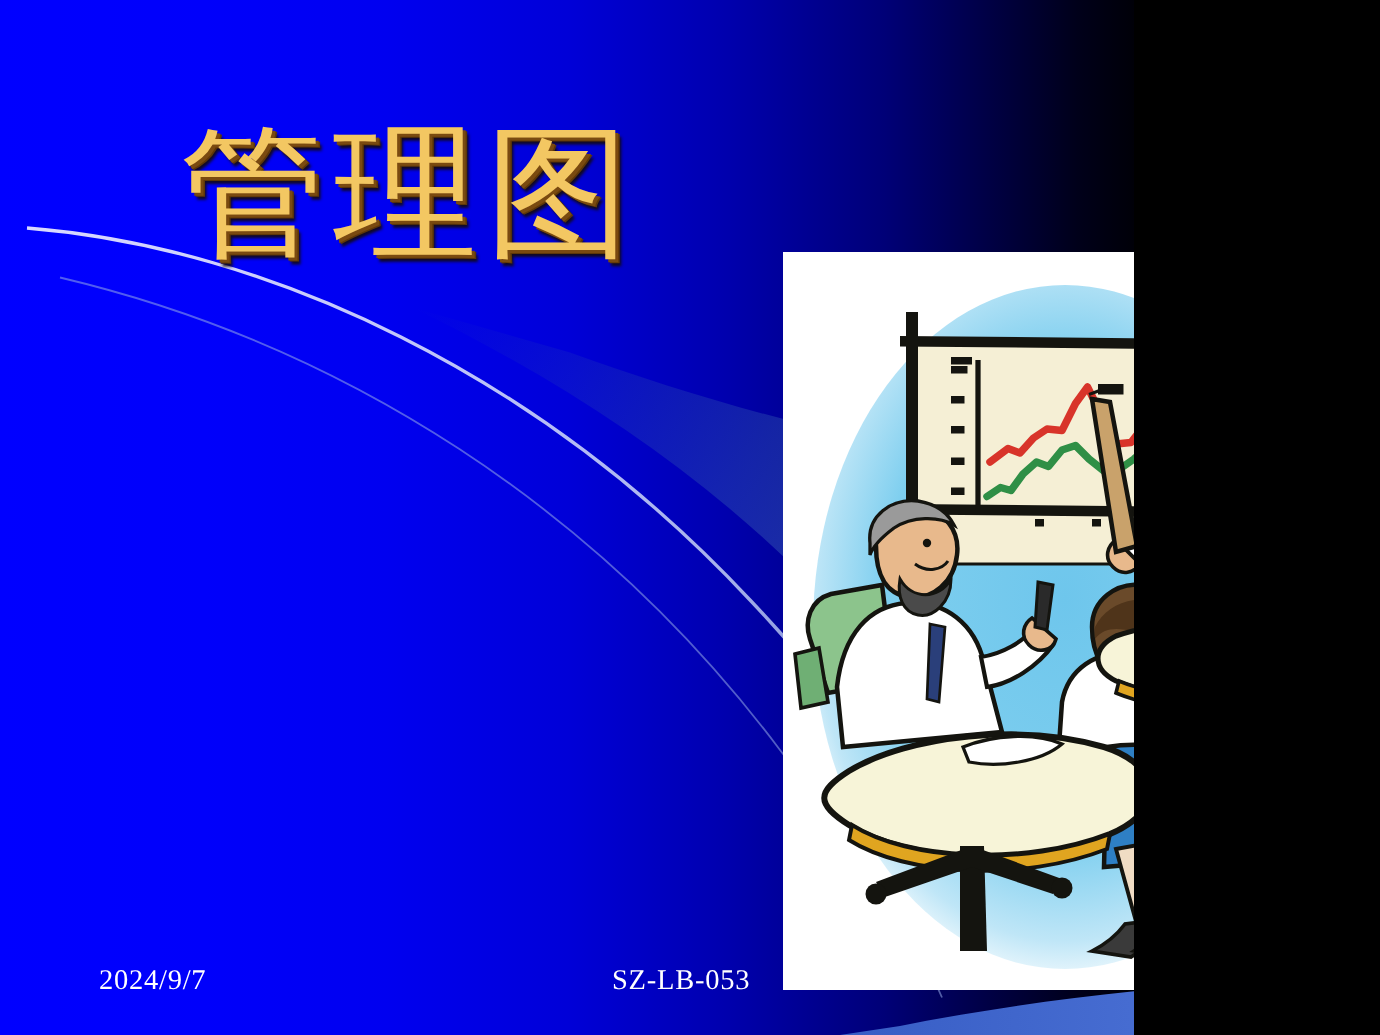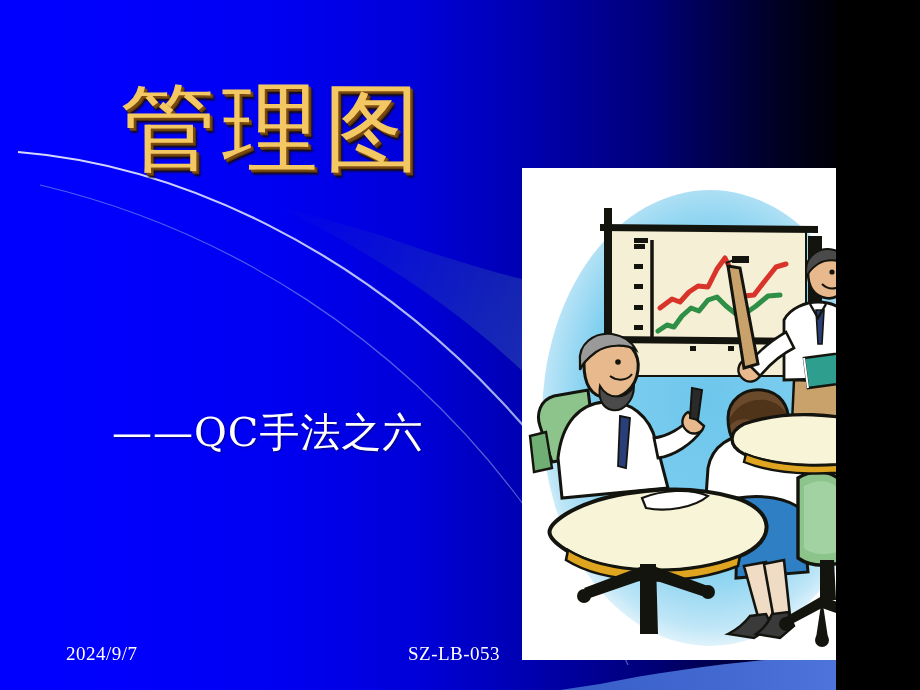--- a/index.html
+++ b/index.html
@@ -2,21 +2,21 @@
 <html><head>
 <meta charset="utf-8">
 <style>
   html, body {
     margin: 0;
     padding: 0;
     background: #000;
   }
   #slide {
     position: relative;
-    width: 836px;
+    width: 756px;
     height: 690px;
     overflow: hidden;
     font-family: "Liberation Serif", "DejaVu Serif", serif;
     background: linear-gradient(to right,
         #0000FF 0%,
         #0000FB 18%,
         #0000F0 34%,
         #0000D8 50%,
         #0000AE 64%,
         #000077 78%,
@@ -121,21 +121,20 @@
 
     <path d="M 18,152 C 180,165 360,250 500,400 C 590,495 640,580 665,640" fill="none" stroke="url(#arcGrad)" stroke-width="2.2"></path>
 
     <path d="M 40,185 C 230,230 400,340 520,500 C 580,578 612,628 628,665" fill="none" stroke="#93A9E6" stroke-width="1.2" opacity="0.55"></path>
 
     <path d="M 560,690 L 920,690 L 920,652 C 820,652 700,664 600,684 Z" fill="url(#botGrad)" opacity="0.95"></path>
   </svg>
 
   <div id="title">管理图</div>
 
-  <div id="subtitle">——QC手法之六</div>
 
   <div id="footer-date" class="footer-text">2024/9/7</div>
   <div id="footer-code" class="footer-text">SZ-LB-053</div>
 
   <div id="picture">
     <svg width="376" height="492" viewBox="0 0 376 492">
       <defs>
         <radialGradient id="halo" cx="50%" cy="46%" r="58%">
           <stop offset="0%" stop-color="#6EC6EC"></stop>
           <stop offset="62%" stop-color="#7FCFEF"></stop>

